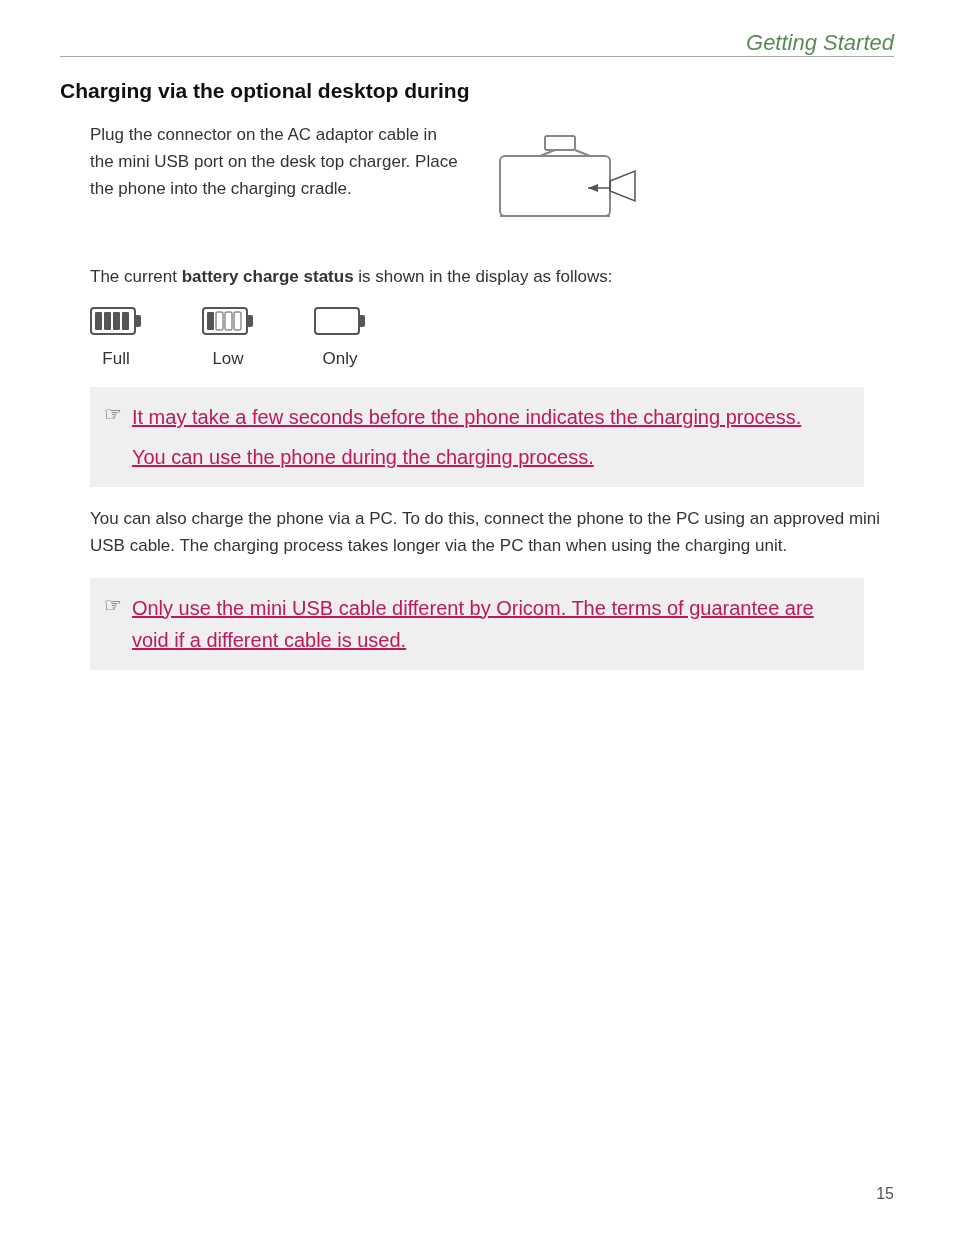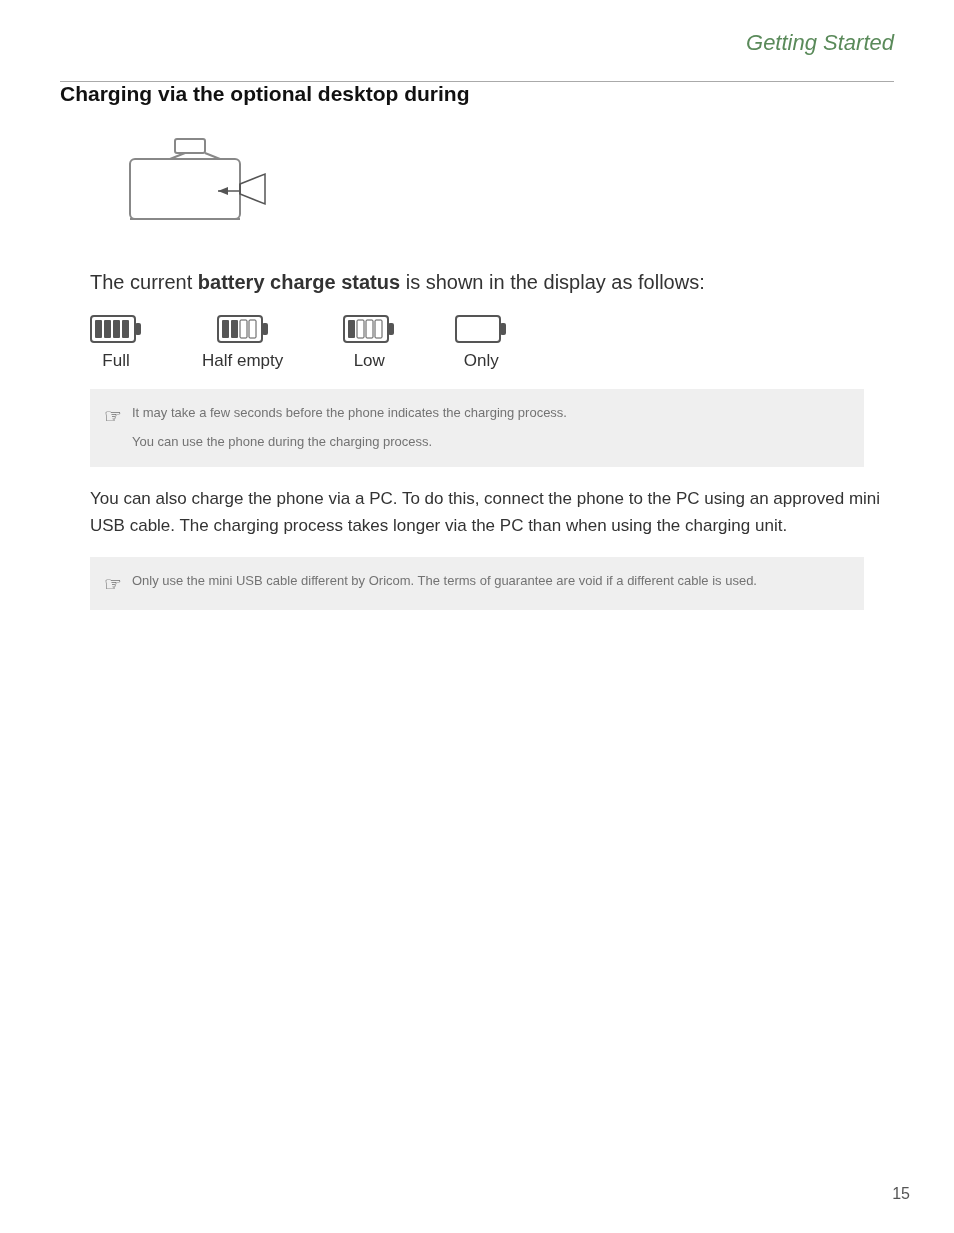--- a/index.html
+++ b/index.html
@@ -19,21 +19,22 @@
       min-height: 1233px;
       padding: 30px 60px 60px 60px;
       position: relative;
     }
 
     
     .header-section {
       display: flex;
       justify-content: flex-end;
       border-bottom: 1.5px solid #aaa;
-      padding-bottom: 25px;
+      padding-bottom: 0;
+      margin-bottom: 22px;
     }
 
     .header-title {
       font-size: 22px;
       color: #5a8a5a;
       font-style: italic;
       font-weight: normal;
     }
 
     
@@ -71,21 +72,21 @@
 
     .charger-image {
       margin-left: 20px;
       margin-top: 5px;
     }
 
     
 
     
     .battery-status-text {
-      font-size: 20px;
+      font-size: 17px;
       line-height: 1.6;
       color: #333;
       margin-left: 30px;
       margin-bottom: 14px;
     }
 
     .bold {
       font-weight: bold;
     }
 
@@ -95,21 +96,21 @@
       align-items: center;
       gap: 60px;
       margin-left: 30px;
       margin-bottom: 6px;
     }
 
     .battery-item {
       display: flex;
       flex-direction: column;
       align-items: center;
-      gap: 0;
+      gap: 6px;
     }
 
     .battery-label {
       font-size: 17px;
       color: #333;
     }
 
     
     .battery-icon {
       display: inline-block;
@@ -136,50 +137,52 @@
     }
 
     .note-icon {
       font-size: 20px;
       margin-top: 1px;
       flex-shrink: 0;
       color: #333;
     }
 
     .note-text {
-      font-size: 13px;
-      line-height: 1.6;
-      color: #737373;
+      font-size: 20px;
+      line-height: 1.6;
+      color: #be185d;
+      text-decoration: underline;
     }
 
     
     .page-number {
       position: absolute;
       bottom: 30px;
-      right: 44px;
+      right: 60px;
       font-size: 16px;
       color: #555;
     }
 
     .section-gap {
       margin-bottom: 16px;
     }
   </style>
 </head>
 <body>
 
 <div class="page-container">
 
   <div class="header-section">
     <span class="header-title">Getting Started</span>
   </div>
 
   <div class="section-title">Charging via the optional desktop during</div>
 
   <div class="charger-row">
+    <div class="charger-text">Plug the connector on the AC adaptor cable in the mini USB port on the desk top charger. Place the phone into the charging cradle.</div>
     <div class="charger-image">
       
       <svg width="160" height="110" viewBox="0 0 160 110">
 
         <rect x="20" y="30" width="110" height="60" rx="5" ry="5" fill="none" stroke="#888" stroke-width="2"></rect>
 
         <rect x="65" y="10" width="30" height="14" rx="2" ry="2" fill="none" stroke="#888" stroke-width="2"></rect>
 
         <line x1="75" y1="24" x2="60" y2="30" stroke="#888" stroke-width="2"></line>
         <line x1="95" y1="24" x2="110" y2="30" stroke="#888" stroke-width="2"></line>
@@ -209,34 +212,20 @@
 
           <rect x="5" y="8" width="7" height="18" rx="1" fill="#555"></rect>
           <rect x="14" y="8" width="7" height="18" rx="1" fill="#555"></rect>
           <rect x="23" y="8" width="7" height="18" rx="1" fill="#555"></rect>
           <rect x="32" y="8" width="7" height="18" rx="1" fill="#555"></rect>
         </svg>
       </div>
       <span class="battery-label">Full</span>
     </div>
 
-    <div class="battery-item">
-      <div class="battery-icon">
-        <svg width="52" height="34" viewBox="0 0 52 34">
-          <rect x="1" y="4" width="44" height="26" rx="3" ry="3" fill="none" stroke="#555" stroke-width="2"></rect>
-          <rect x="45" y="11" width="6" height="12" rx="2" ry="2" fill="#555"></rect>
-
-          <rect x="5" y="8" width="7" height="18" rx="1" fill="#555"></rect>
-          <rect x="14" y="8" width="7" height="18" rx="1" fill="#555"></rect>
-          <rect x="23" y="8" width="7" height="18" rx="1" fill="none" stroke="#555" stroke-width="1"></rect>
-          <rect x="32" y="8" width="7" height="18" rx="1" fill="none" stroke="#555" stroke-width="1"></rect>
-        </svg>
-      </div>
-      <span class="battery-label">Half empty</span>
-    </div>
 
     <div class="battery-item">
       <div class="battery-icon">
         <svg width="52" height="34" viewBox="0 0 52 34">
           <rect x="1" y="4" width="44" height="26" rx="3" ry="3" fill="none" stroke="#555" stroke-width="2"></rect>
           <rect x="45" y="11" width="6" height="12" rx="2" ry="2" fill="#555"></rect>
 
           <rect x="5" y="8" width="7" height="18" rx="1" fill="#555"></rect>
           <rect x="14" y="8" width="7" height="18" rx="1" fill="none" stroke="#555" stroke-width="1"></rect>
           <rect x="23" y="8" width="7" height="18" rx="1" fill="none" stroke="#555" stroke-width="1"></rect>

